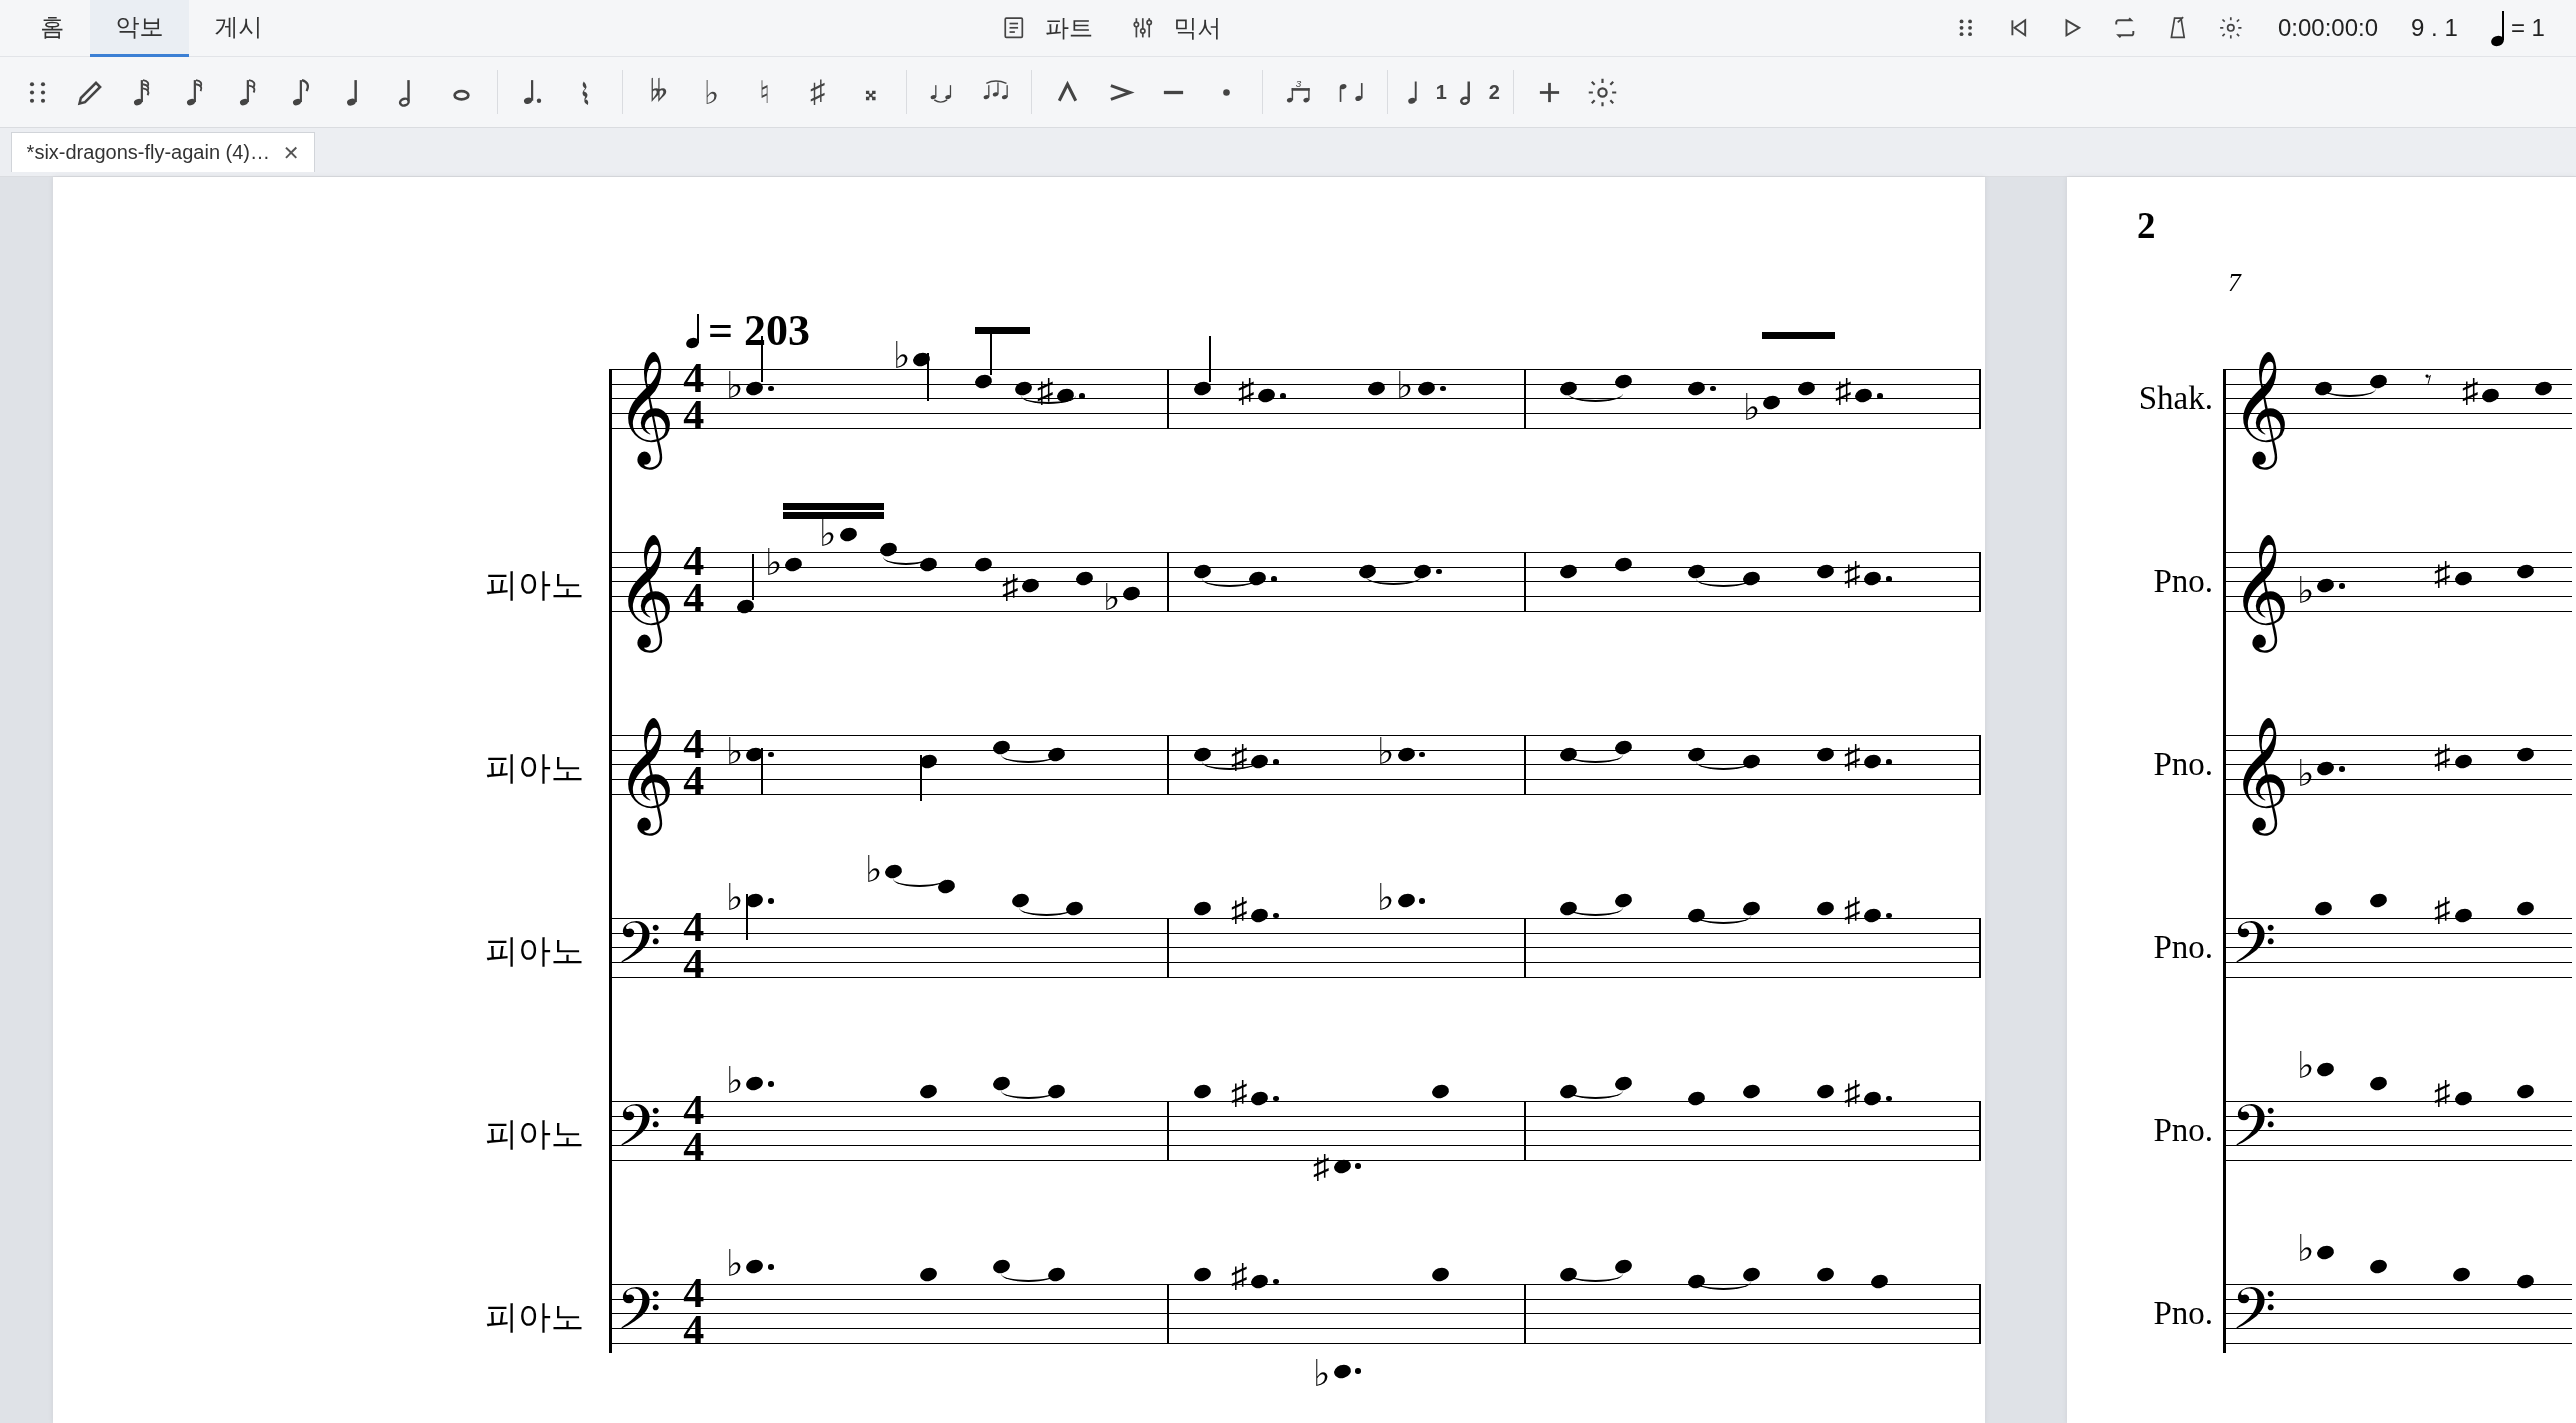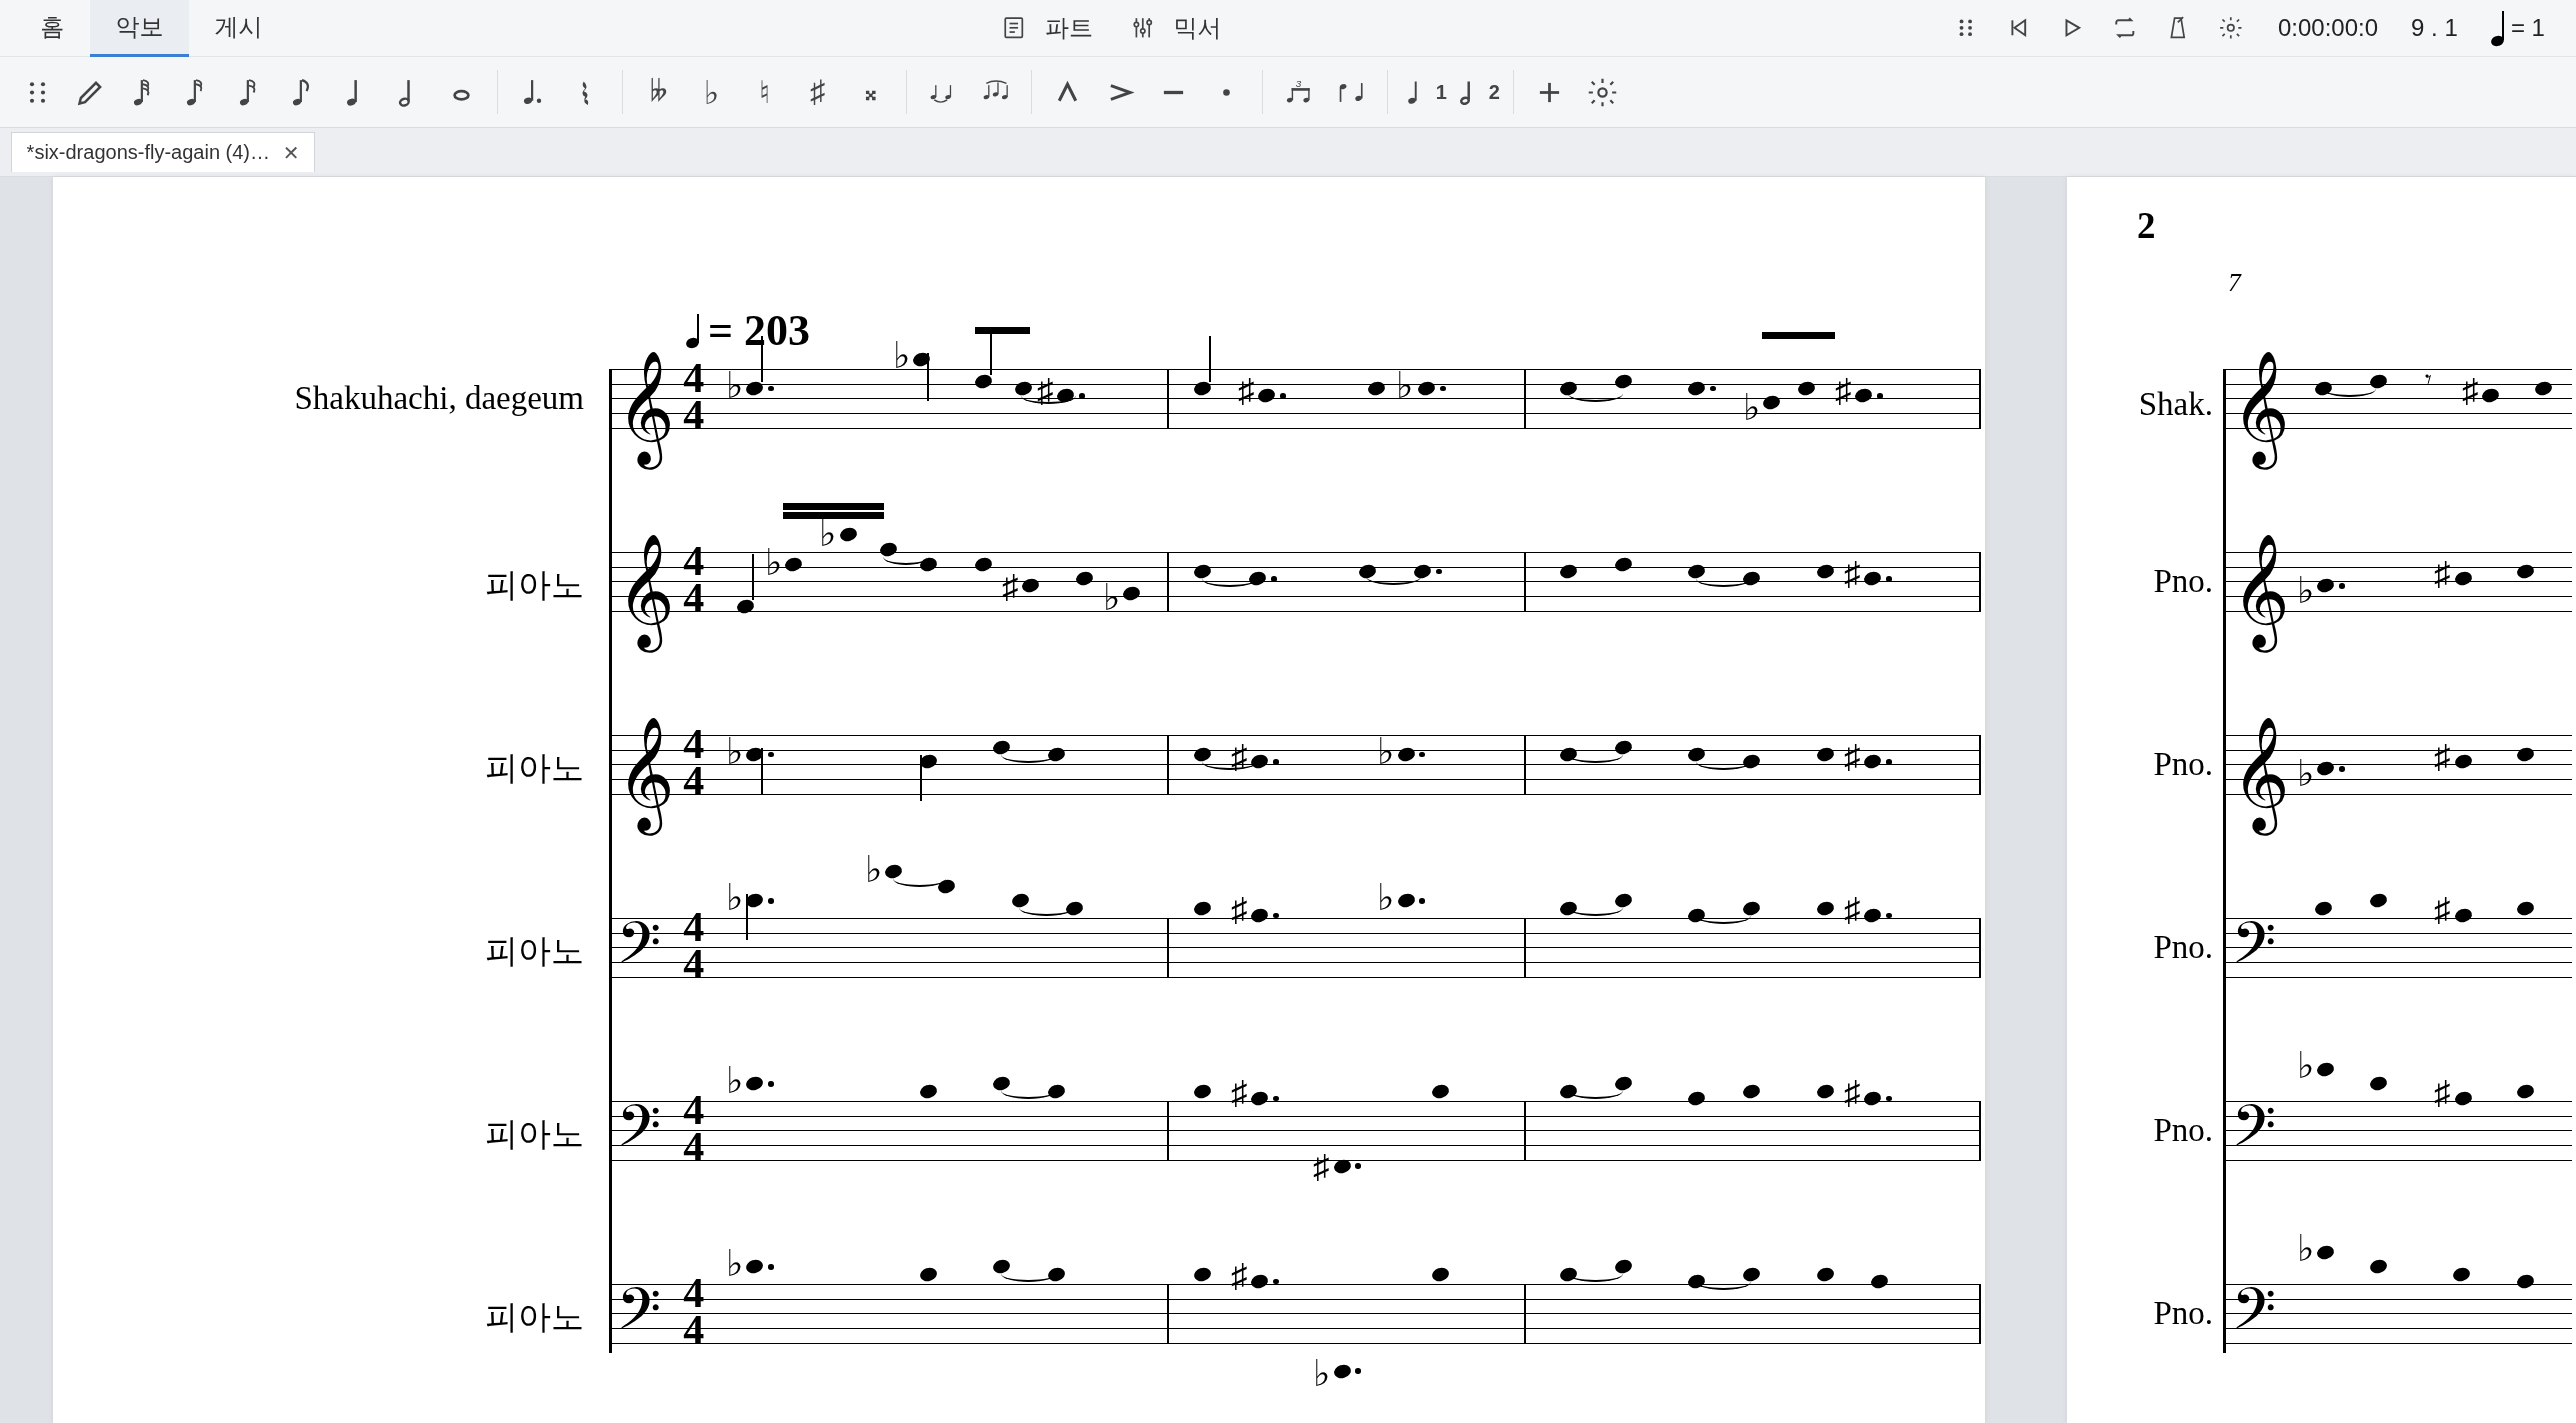--- a/index.html
+++ b/index.html
@@ -326,21 +326,20 @@
 
 <div class="workspace">
   <div class="scorepane" style="position:relative;width:100%;">
 
     <div class="page page1">
       <div class="tempo">
         <span class="note-quarter"></span>
           <span>= 203</span>
       </div>
 
-      <div class="staff-label" style="left:0;top:203px;width:531px;">Shakuhachi, daegeum</div>
       <div class="staff-label" style="left:0;top:386px;width:531px;">피아노</div>
       <div class="staff-label" style="left:0;top:569px;width:531px;">피아노</div>
       <div class="staff-label" style="left:0;top:752px;width:531px;">피아노</div>
       <div class="staff-label" style="left:0;top:935px;width:531px;">피아노</div>
       <div class="staff-label" style="left:0;top:1118px;width:531px;">피아노</div>
 
       <div class="sysbar" style="left:556px;top:192px;height:984px;"></div>
 
       <div class="system">
 
@@ -618,21 +617,21 @@
               <div class="nh" style="left:1262px;top:-9.1px;"></div>
           </div>
         </div>
       </div>
     </div>
 
     <div class="page page2">
       <div class="pgnum">2</div>
       <div class="rehearsal">7</div>
 
-      <div class="staff-label2" style="left:0;top:209px;width:146px;padding-left:32px;">Shak.</div>
+      <div class="staff-label2" style="left:0;top:203px;width:146px;padding-left:32px;">Shak.</div>
       <div class="staff-label2" style="left:0;top:386px;width:146px;">Pno.</div>
       <div class="staff-label2" style="left:0;top:569px;width:146px;">Pno.</div>
       <div class="staff-label2" style="left:0;top:752px;width:146px;">Pno.</div>
       <div class="staff-label2" style="left:0;top:935px;width:146px;">Pno.</div>
       <div class="staff-label2" style="left:0;top:1118px;width:146px;">Pno.</div>
 
       <div class="sysbar2" style="top:192px;height:984px;"></div>
 
       <div class="staff2" style="top:192px;">
         <div class="line l0"></div>

